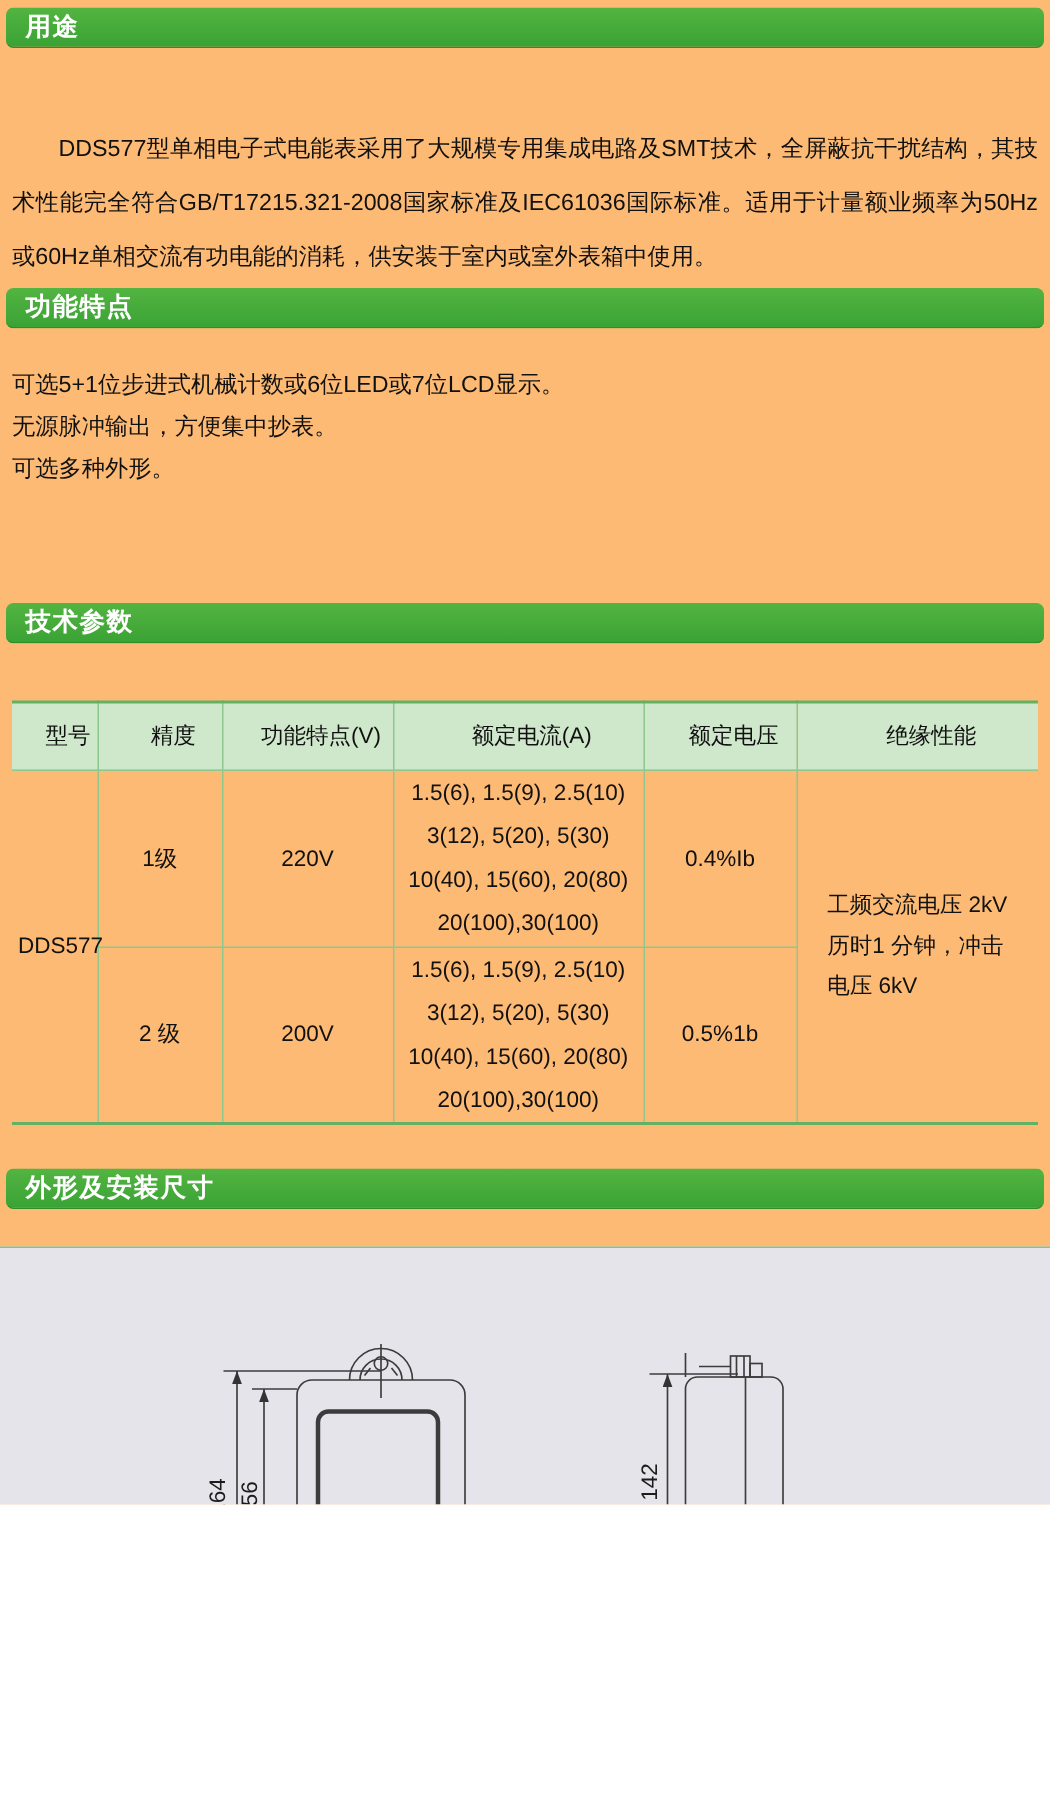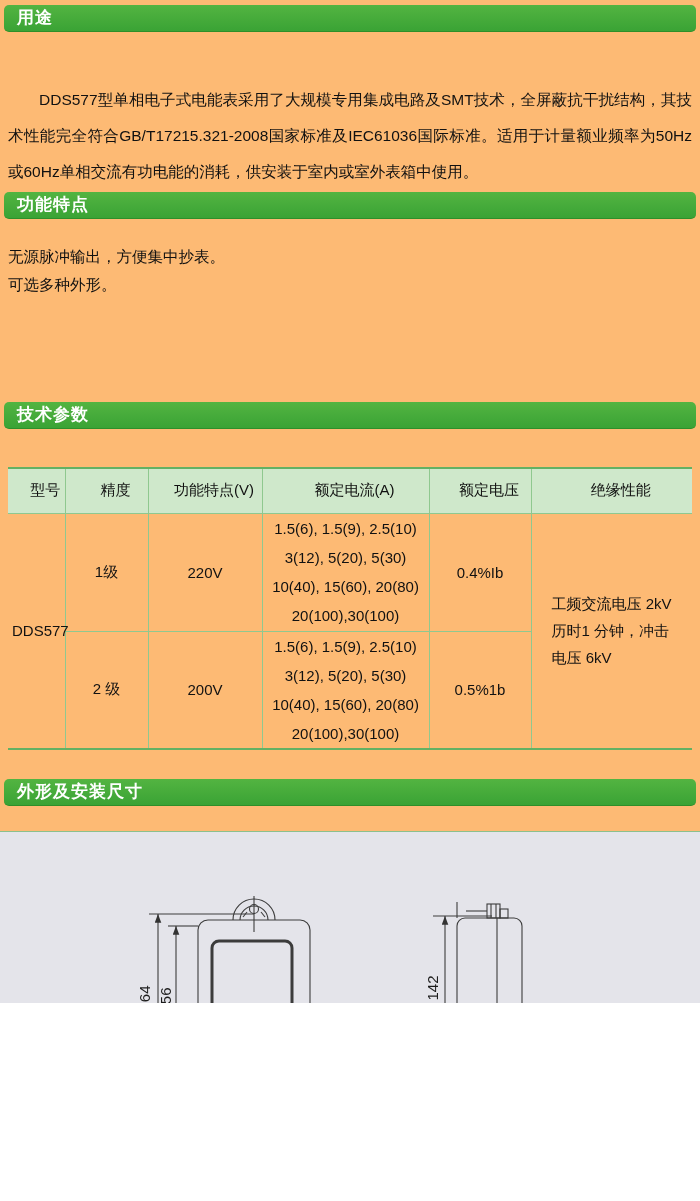--- a/index.html
+++ b/index.html
@@ -62,20 +62,21 @@
 
   <div class="section-bar bar-usage">
     <span>用途</span>
   </div>
   <p class="usage-text">DDS577型单相电子式电能表采用了大规模专用集成电路及SMT技术，全屏蔽抗干扰结构，其技术性能完全符合GB/T17215.321-2008国家标准及IEC61036国际标准。适用于计量额业频率为50Hz或60Hz单相交流有功电能的消耗，供安装于室内或室外表箱中使用。</p>
 
   <div class="section-bar bar-features">
     <span>功能特点</span>
   </div>
   <div class="features-list">
+    <div>可选5+1位步进式机械计数或6位LED或7位LCD显示。</div>
     <div>无源脉冲输出，方便集中抄表。</div>
     <div>可选多种外形。</div>
   </div>
 
   <div class="section-bar bar-specs">
     <span>技术参数</span>
   </div>
 
   <table class="spec-table">
     <colgroup>

